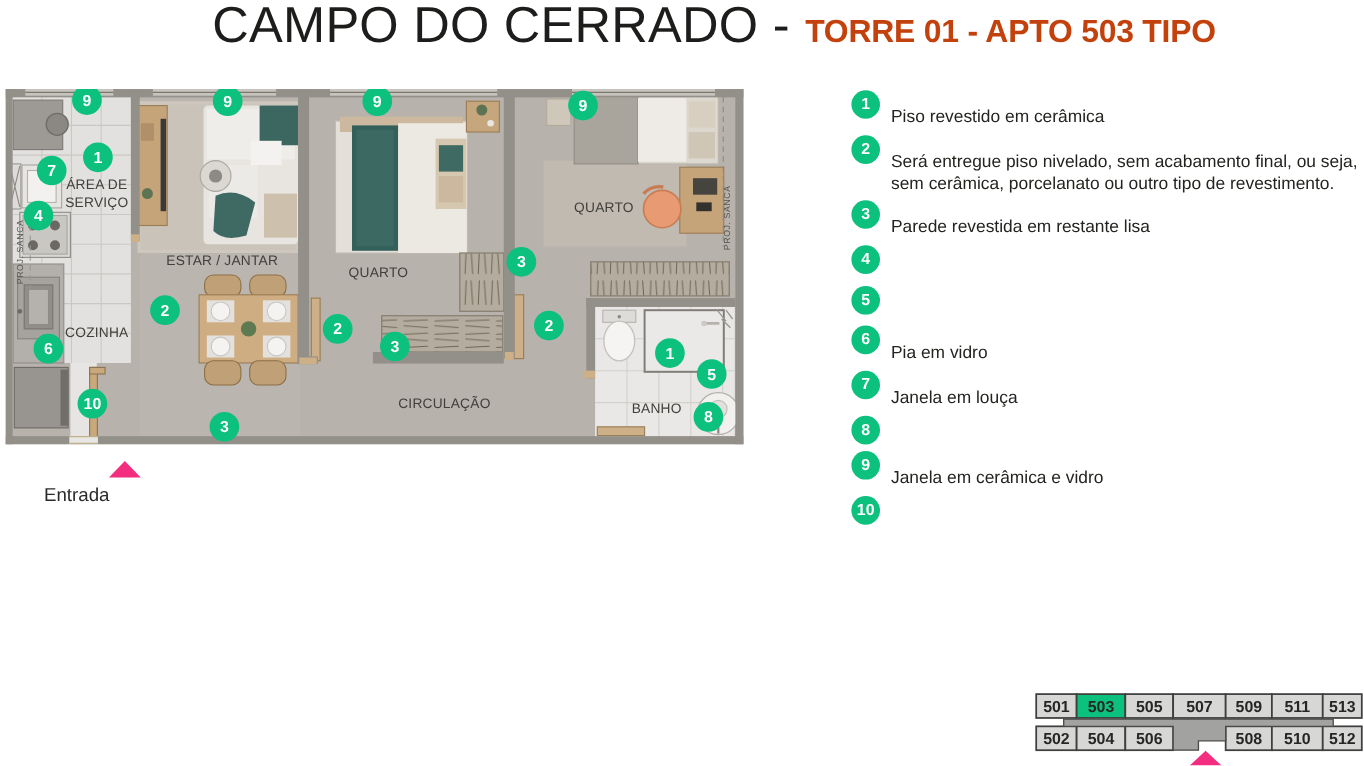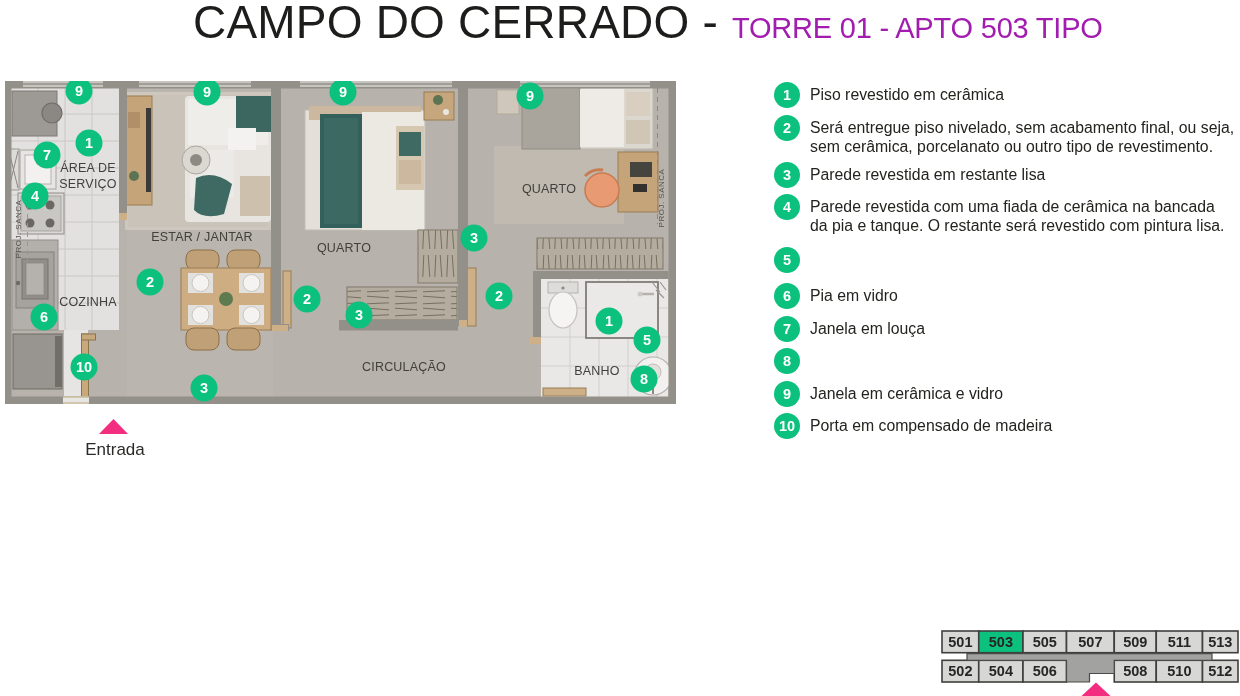--- a/index.html
+++ b/index.html
@@ -1,26 +1,26 @@
 <!DOCTYPE html>
 <html lang="pt"><head>
 <meta charset="utf-8">
 <style>
 html,body{margin:0;padding:0;}
 body{width:1240px;height:696px;background:#ffffff;font-family:"Liberation Sans",sans-serif;position:relative;overflow:hidden;}
 .abs{position:absolute;}
 #title{left:193px;top:0;height:44px;line-height:44px;color:#1d1d1b;white-space:nowrap;}
 #title b{font-weight:normal;font-size:46px;letter-spacing:0.2px;}
 #title i{display:inline-block;width:14px;}
-#title span{font-weight:normal;color:#a21caf;font-size:29px;letter-spacing:-0.2px;}
-#entrada{left:40px;top:440px;width:150px;text-align:center;font-size:17px;color:#2b2a28;}
+#title span{font-weight:bold;color:#c2410c;font-size:29px;letter-spacing:-0.2px;}
+#entrada{left:40px;top:440px;width:150px;text-align:left;font-size:17px;color:#2b2a28;}
 .leg{left:774px;top:82px;width:465px;}
 .lrow{display:flex;margin-bottom:6.5px;}
 .lnum{flex:0 0 26px;width:26px;height:26px;border-radius:50%;background:#0cc07e;color:#fff;font-weight:bold;font-size:14.5px;text-align:center;line-height:26px;margin-right:10px;}
-.ltxt{font-size:15.8px;line-height:19.3px;color:#24231f;padding-top:3px;white-space:nowrap;}
+.ltxt{font-size:15.8px;line-height:19.3px;color:#24231f;padding-top:3px;white-space:nowrap;margin-top:12px;}
 </style>
 </head>
 <body>
 <div id="title" class="abs"><b>CAMPO DO CERRADO -</b><i></i><span>TORRE 01 - APTO 503 TIPO</span></div>
 <svg class="abs" style="left:5px;top:81px" width="671" height="323" viewBox="5 81 671 323">
 <defs>
 <pattern id="hatch" width="12" height="28" patternUnits="userSpaceOnUse">
 <rect width="12" height="28" fill="#b3ac9f"></rect>
 <line x1="3.8" y1="3" x2="2.8" y2="25" stroke="#6f6857" stroke-width="0.9"></line>
 <line x1="8.2" y1="3" x2="9.8" y2="25" stroke="#6f6857" stroke-width="0.9"></line>
@@ -281,21 +281,20 @@
 <div class="lrow" style="margin-bottom:5px">
       <div class="lnum">2</div>
       <div class="ltxt">Será entregue piso nivelado, sem acabamento final, ou seja,<br>sem cerâmica, porcelanato ou outro tipo de revestimento.</div>
     </div>
 <div class="lrow">
       <div class="lnum">3</div>
       <div class="ltxt">Parede revestida em restante lisa</div>
     </div>
 <div class="lrow" style="margin-bottom:11px">
       <div class="lnum">4</div>
-      <div class="ltxt">Parede revestida com uma fiada de cerâmica na bancada<br>da pia e tanque. O restante será revestido com pintura lisa.</div>
     </div>
 <div class="lrow" style="margin-bottom:10.5px">
       <div class="lnum">5</div>
     </div>
 <div class="lrow">
       <div class="lnum">6</div>
       <div class="ltxt">Pia em vidro</div>
     </div>
 <div class="lrow">
       <div class="lnum">7</div>
@@ -303,21 +302,20 @@
     </div>
 <div class="lrow">
       <div class="lnum">8</div>
     </div>
 <div class="lrow">
       <div class="lnum">9</div>
       <div class="ltxt">Janela em cerâmica e vidro</div>
     </div>
 <div class="lrow">
       <div class="lnum">10</div>
-      <div class="ltxt">Porta em compensado de madeira</div>
     </div>
 </div>
 
 <svg class="abs" style="left:938px;top:628px" width="302" height="68" viewBox="938 628 302 68">
 <g stroke="#3f3f3e" stroke-width="1.6" fill="#d7d7d6" font-family="Liberation Sans, sans-serif">
 <rect x="942" y="631" width="36.75" height="21.7"></rect>
 <rect x="978.75" y="631" width="44.25" height="21.7" fill="#0cc07e"></rect>
 <rect x="1023" y="631" width="43.5" height="21.7"></rect>
 <rect x="1066.5" y="631" width="47.75" height="21.7"></rect>
 <rect x="1114.25" y="631" width="42" height="21.7"></rect>

